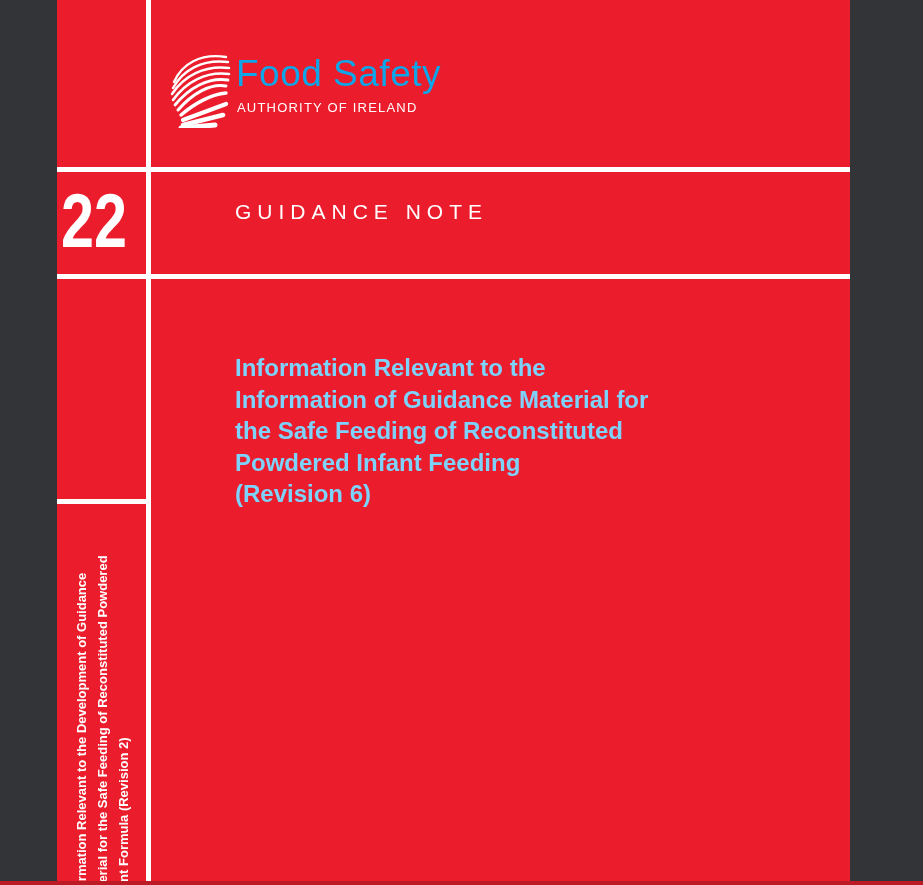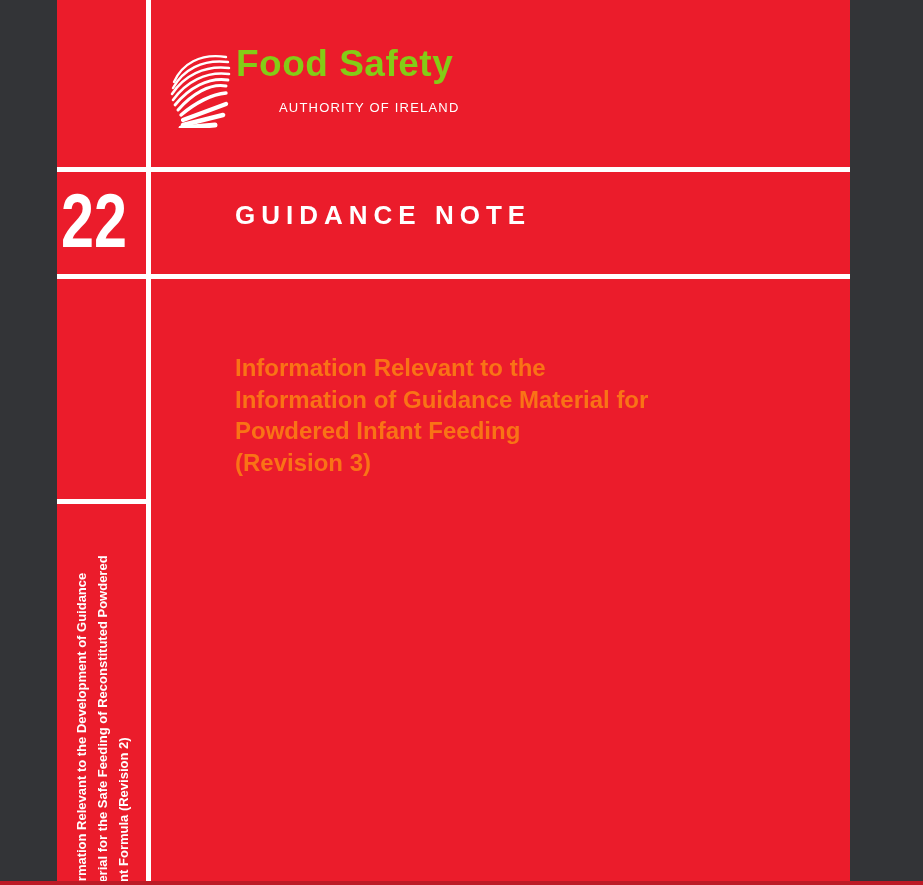--- a/index.html
+++ b/index.html
@@ -26,45 +26,45 @@
     background: var(--line-white, #fff);
   }
   .hline { position: absolute; background: var(--line-white, #fff); height: 5px; }
   .hline1 { left: 57px; top: 167px; width: 793px; }
   .hline2 { left: 57px; top: 274px; width: 793px; }
   .spine-hline { left: 57px; top: 499px; width: 89px; }
 
   
   .logo-mark { position: absolute; left: 168px; top: 48px; width: 68px; height: 80px; }
   .logo-title {
-    position: absolute; left: 236px; top: 43px;
-    color: #84cc16; font-size: 37px; line-height: 42px; font-weight: 700;
+    position: absolute; left: 236px; top: 53px;
+    color: #0ea5e9; font-size: 37px; line-height: 42px; font-weight: 400;
     letter-spacing: 0.5px; white-space: nowrap;
   }
   .logo-sub {
     position: absolute; left: 237px; top: 100px;
-    color: #fff; font-size: 13px; letter-spacing: 1.2px; white-space: nowrap; margin-left: 42px;
+    color: #fff; font-size: 13px; letter-spacing: 1.2px; white-space: nowrap;
   }
 
   
   .number {
     position: absolute; left: 61px; top: 183px;
     color: #fff; font-size: 76px; line-height: 76px; font-weight: 700;
     transform: scaleX(0.78); transform-origin: 0 0; white-space: nowrap;
   }
   .gnote {
     position: absolute; left: 235px; top: 200px;
-    color: #fff; font-size: 26px; font-weight: 700; letter-spacing: 6px;
+    color: #fff; font-size: 21px; font-weight: 400; letter-spacing: 6px;
     white-space: nowrap;
   }
 
   
   .title {
     position: absolute; left: 235px; top: 352px;
-    color: #f97316; font-size: 24px; line-height: 31.5px; font-weight: 700;
+    color: #7dd3fc; font-size: 24px; line-height: 31.5px; font-weight: 700;
     white-space: nowrap;
   }
 
   
   .spine {
     position: absolute; left: 71px; top: 905px;
     transform: rotate(-90deg); transform-origin: 0 0;
     color: #fff; font-size: 13px; line-height: 21px; font-weight: 700;
     white-space: nowrap;
   }
@@ -95,22 +95,23 @@
   <div class="hline hline2"></div>
   <div class="vline"></div>
   <div class="hline spine-hline"></div>
 
   <div class="number">22</div>
   <div class="gnote">GUIDANCE NOTE</div>
 
   <div class="title">
     <div>Information Relevant to the</div>
     <div>Information of Guidance Material for</div>
+    <div>the Safe Feeding of Reconstituted</div>
     <div>Powdered Infant Feeding</div>
-    <div>(Revision 3)</div>
+    <div>(Revision 6)</div>
   </div>
 
   <div class="spine">
     <div>Information Relevant to the Development of Guidance</div>
     <div>Material for the Safe Feeding of Reconstituted Powdered</div>
     <div>Infant Formula (Revision 2)</div>
   </div>
 
   <div class="footer-strip"></div>
 

